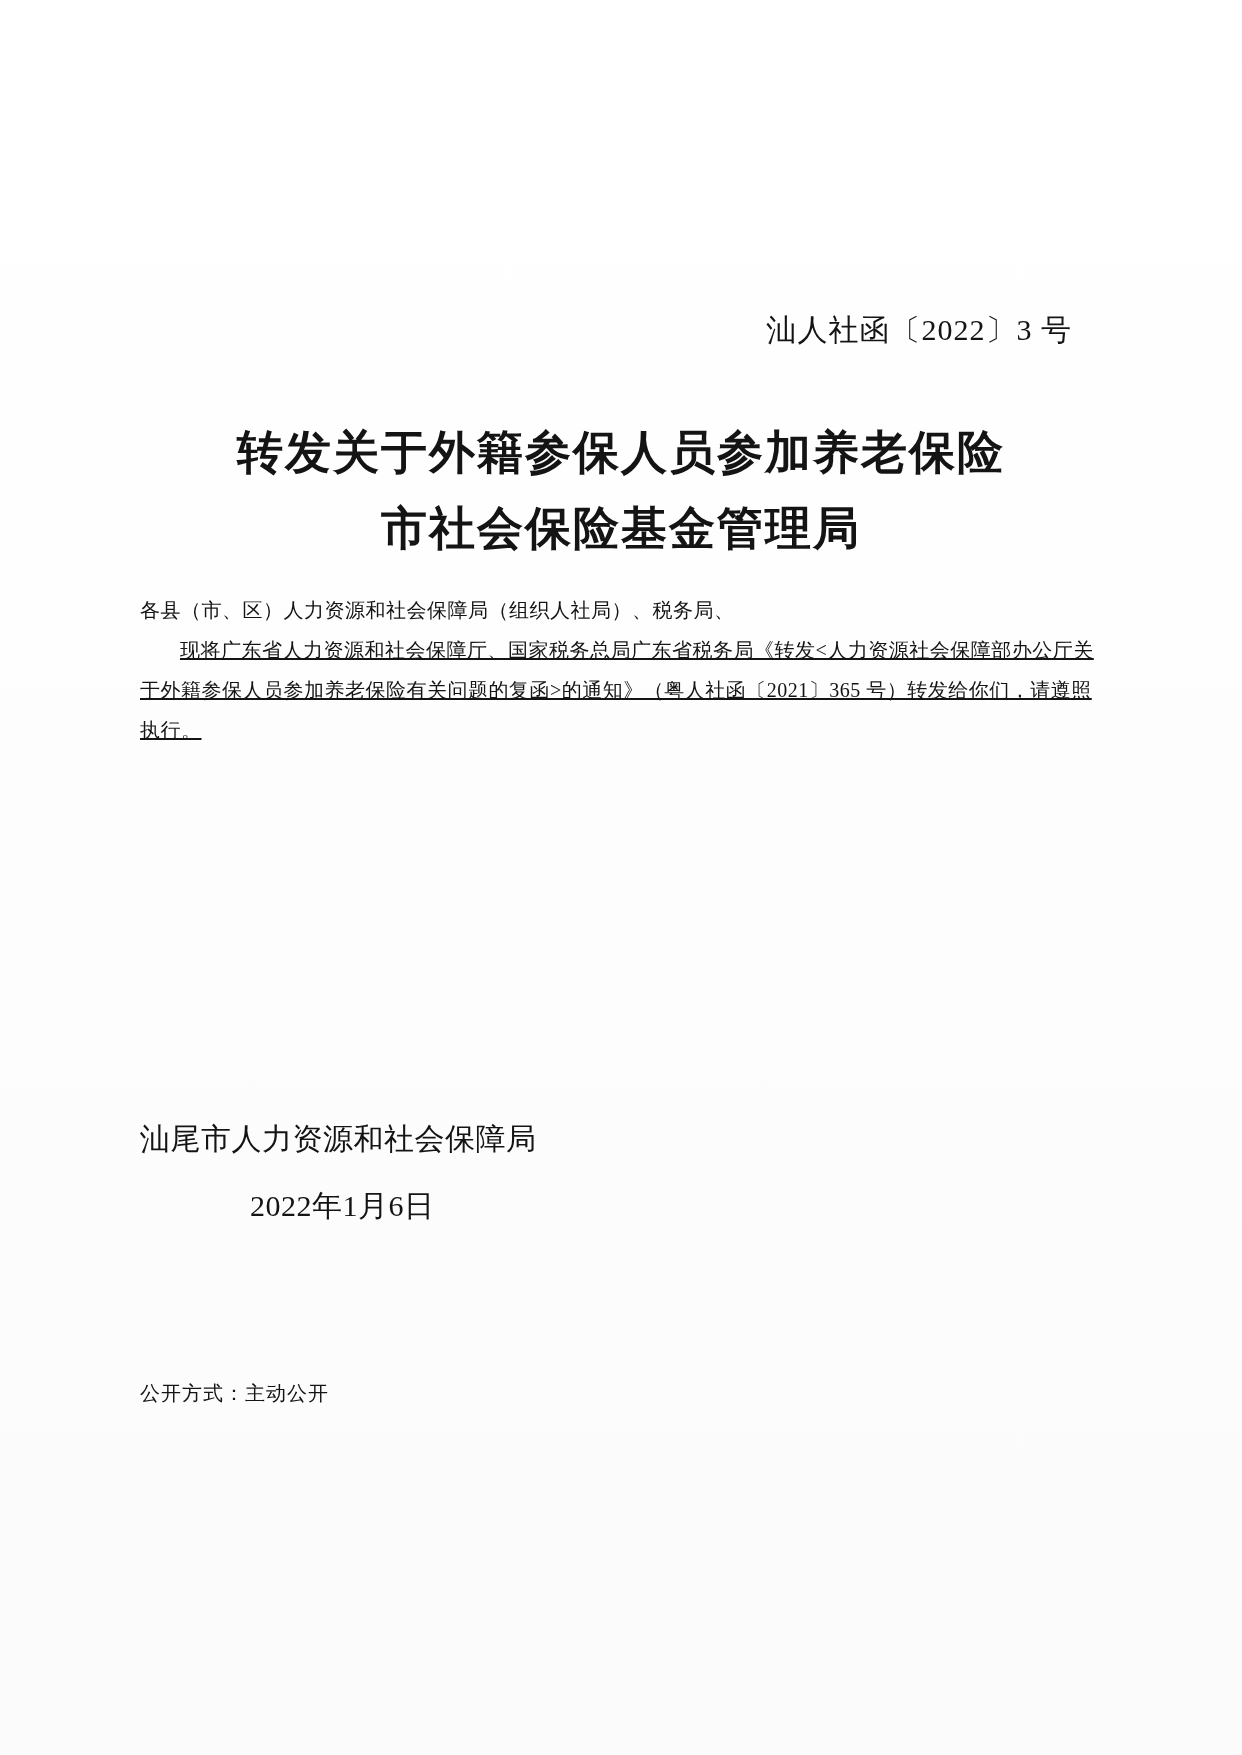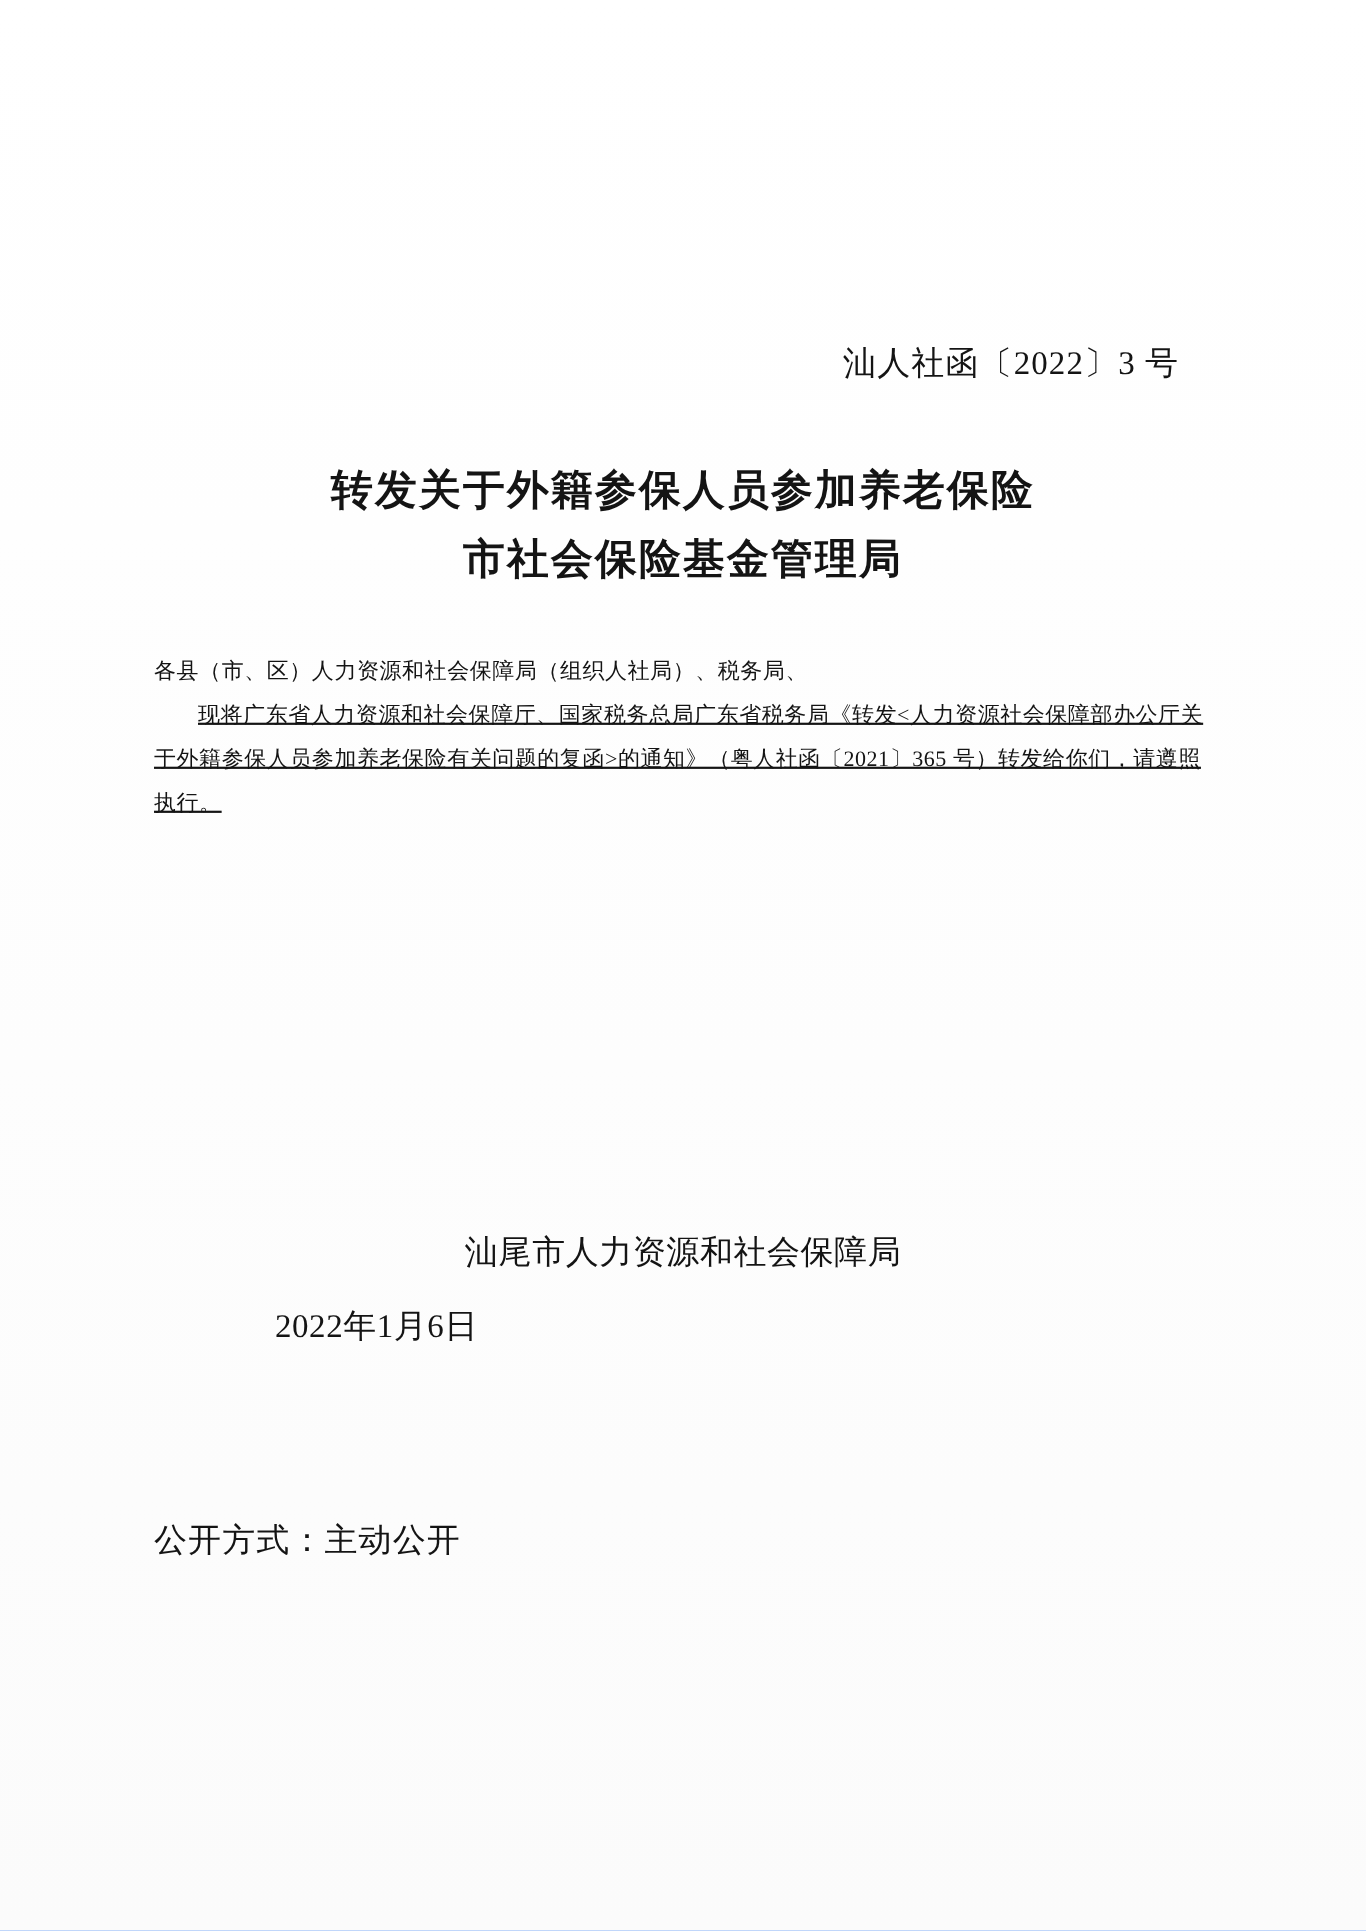--- a/index.html
+++ b/index.html
@@ -38,21 +38,21 @@
     white-space: nowrap;
   }
 
   .title {
     position: absolute;
     top: 415px;
     left: 0;
     right: 0;
     text-align: center;
     font-weight: bold;
-    font-size: 38px;
+    font-size: 46px;
     line-height: 1.65;
     letter-spacing: 2px;
   }
   .title .line {
     display: block;
   }
 
   .body-block {
     position: absolute;
     top: 590px;
@@ -74,35 +74,35 @@
     position: absolute;
     top: 1110px;
     left: 140px;
     width: 962px;
     font-size: 30px;
     line-height: 1.9;
     letter-spacing: 0.5px;
   }
   .sig-row {
     display: flex;
-    justify-content: center;
+    justify-content: space-between;
     gap: 46px;
     white-space: nowrap;
   }
   .sig-date {
     text-align: left;
     margin-top: 10px;
     padding-left: 110px;
   }
 
   .footer {
     position: absolute;
     top: 1380px;
     left: 140px;
-    font-size: 30px;
+    font-size: 20px;
     letter-spacing: 1px;
     text-align: right;
   }
 </style>
 </head>
 <body>
 
 <div class="page">
 
   <div class="doc-number">汕人社函〔2022〕3 号</div>

